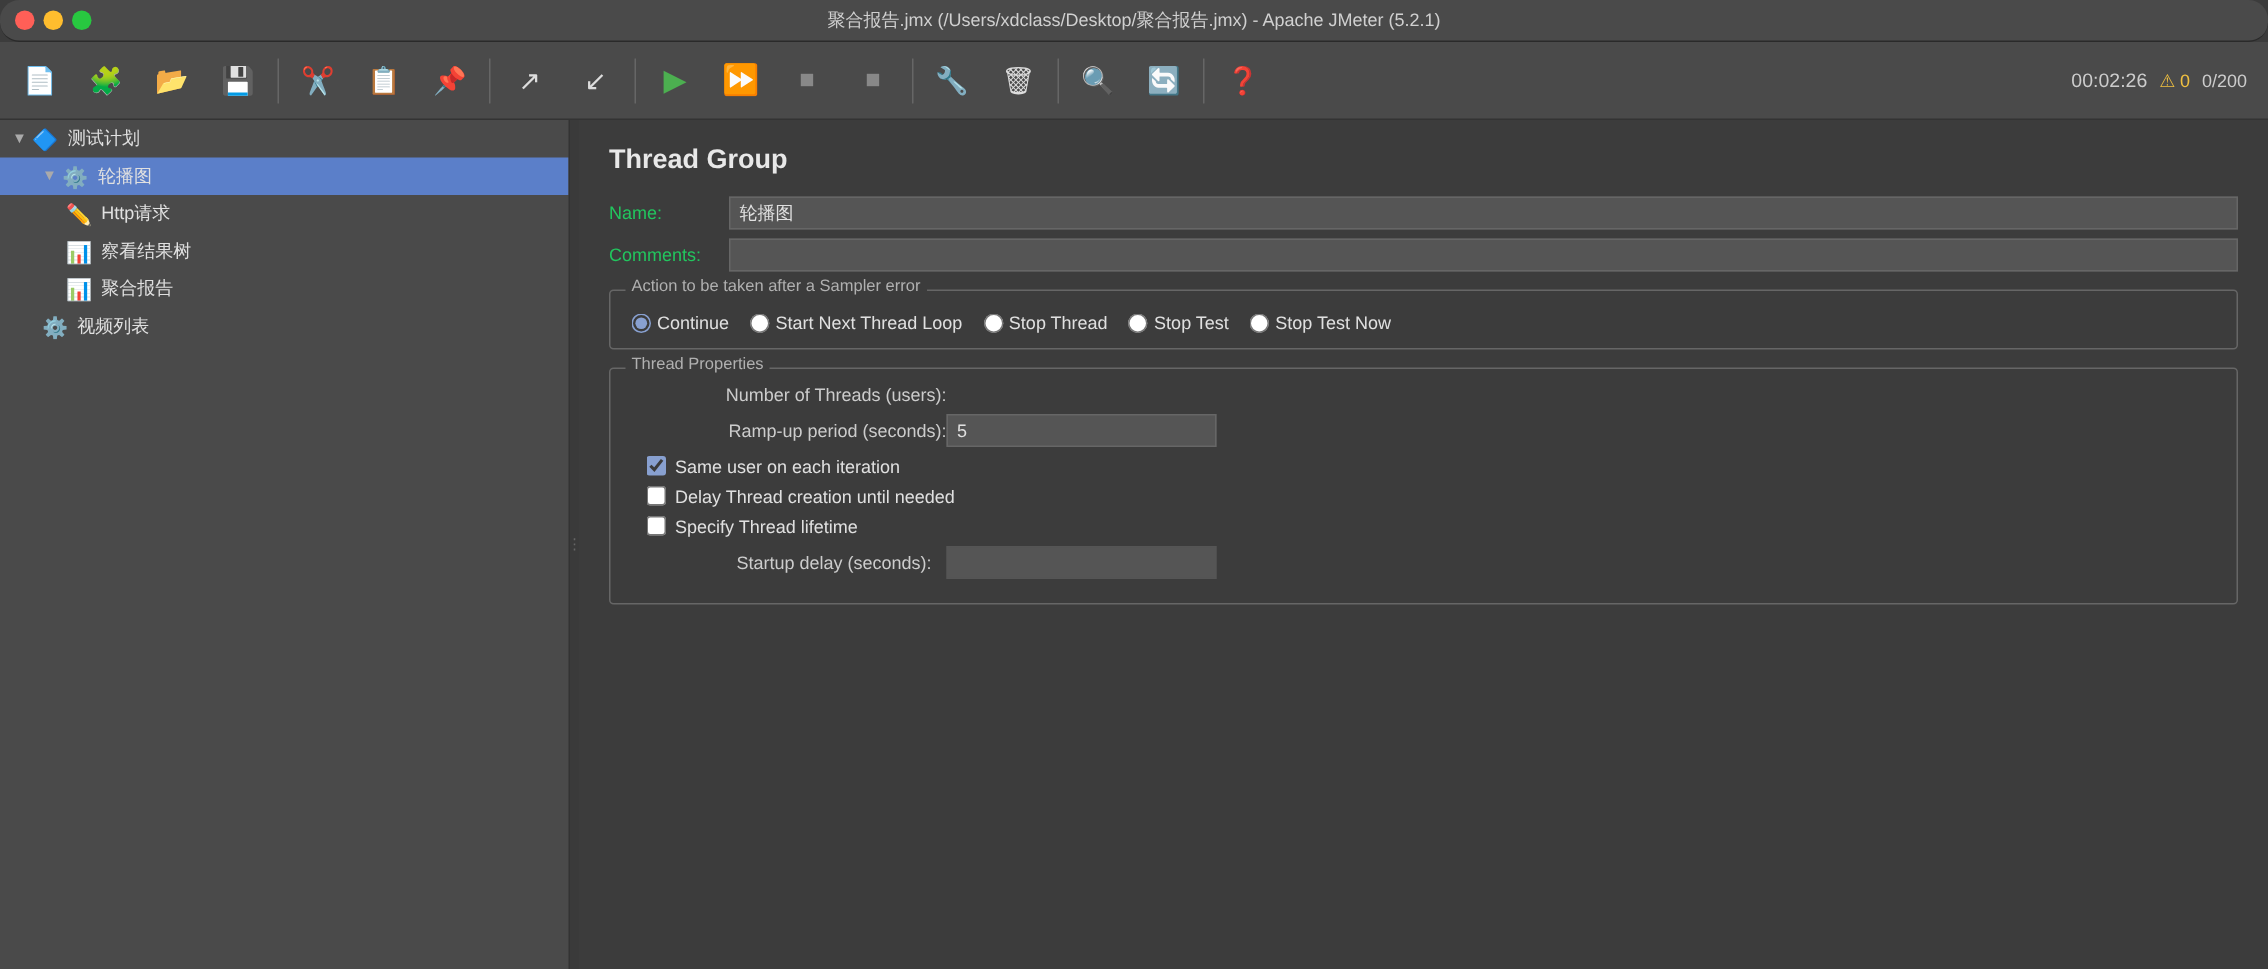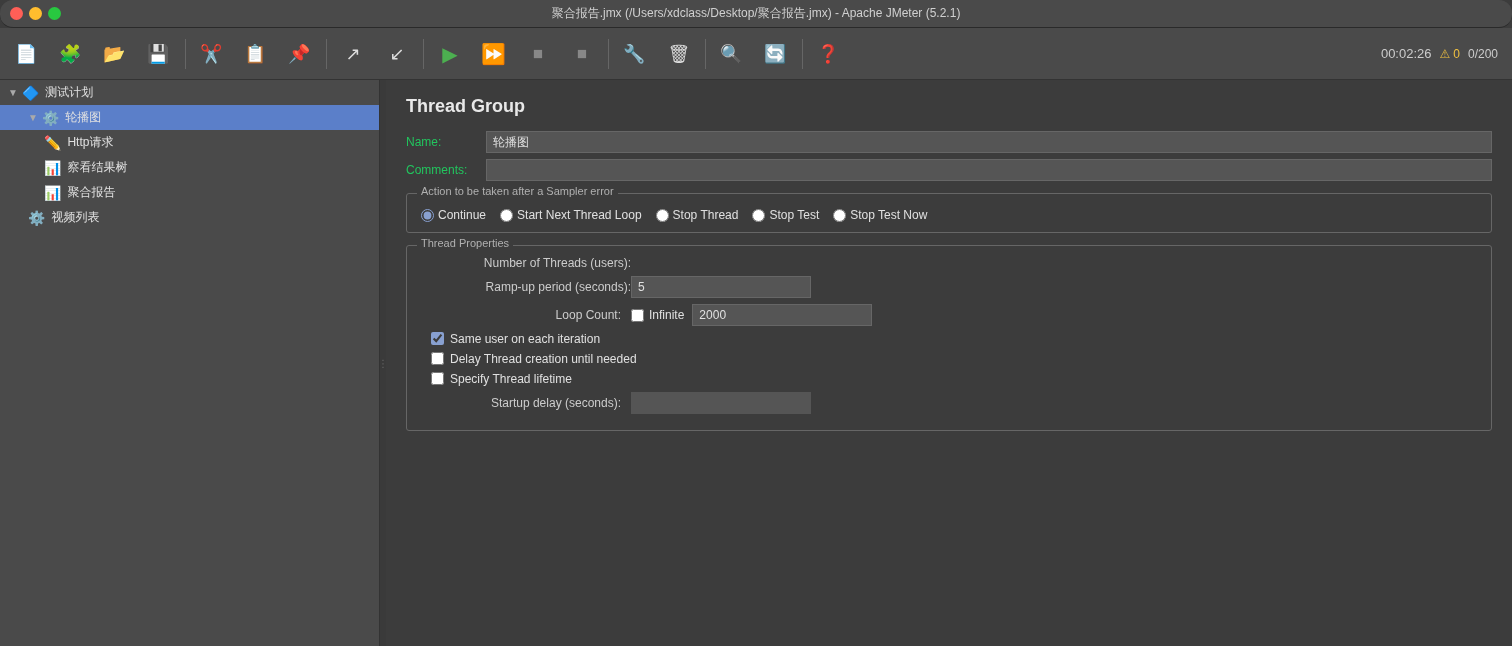--- a/index.html
+++ b/index.html
@@ -429,28 +429,20 @@
 
       <div class="thread-row">
         <span class="thread-label">Number of Threads (users):</span>
       </div>
 
       <div class="thread-row">
         <span class="thread-label">Ramp-up period (seconds):</span>
         <input class="thread-input" type="text" value="5" style="">
       </div>
 
-      <div class="loop-row">
-        <span class="loop-label">Loop Count:</span>
-        <div class="loop-infinite">
-          <input type="checkbox" style="">
-          <span class="checkbox-label">Infinite</span>
-        </div>
-        <input class="thread-input" type="text" value="2000" style="">
-      </div>
 
       <div class="checkbox-row">
         <input type="checkbox" checked="" style="">
         <span class="checkbox-label">Same user on each iteration</span>
       </div>
 
       <div class="checkbox-row">
         <input type="checkbox" style="">
         <span class="checkbox-label">Delay Thread creation until needed</span>
       </div>

